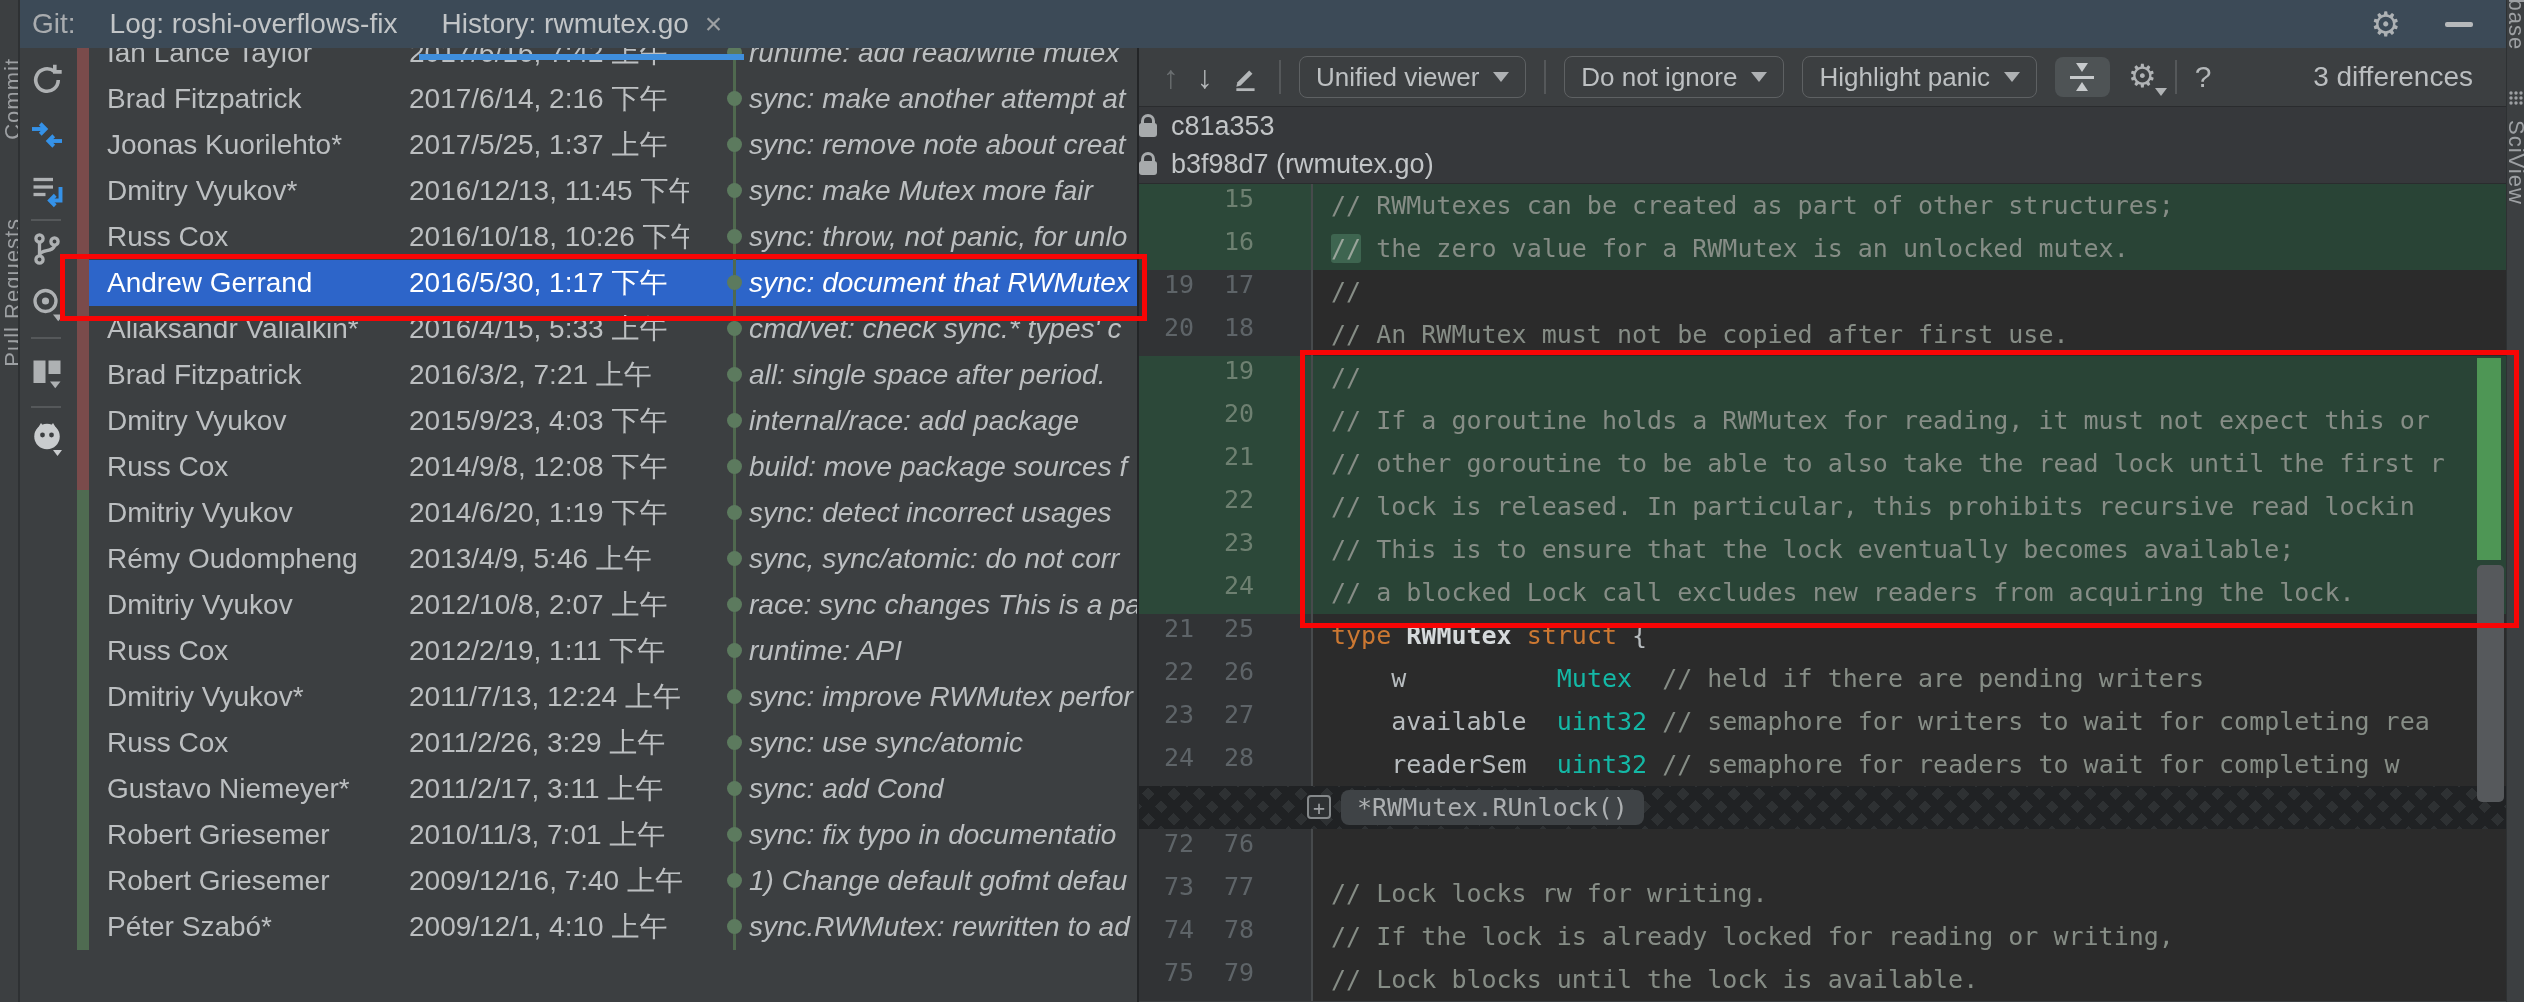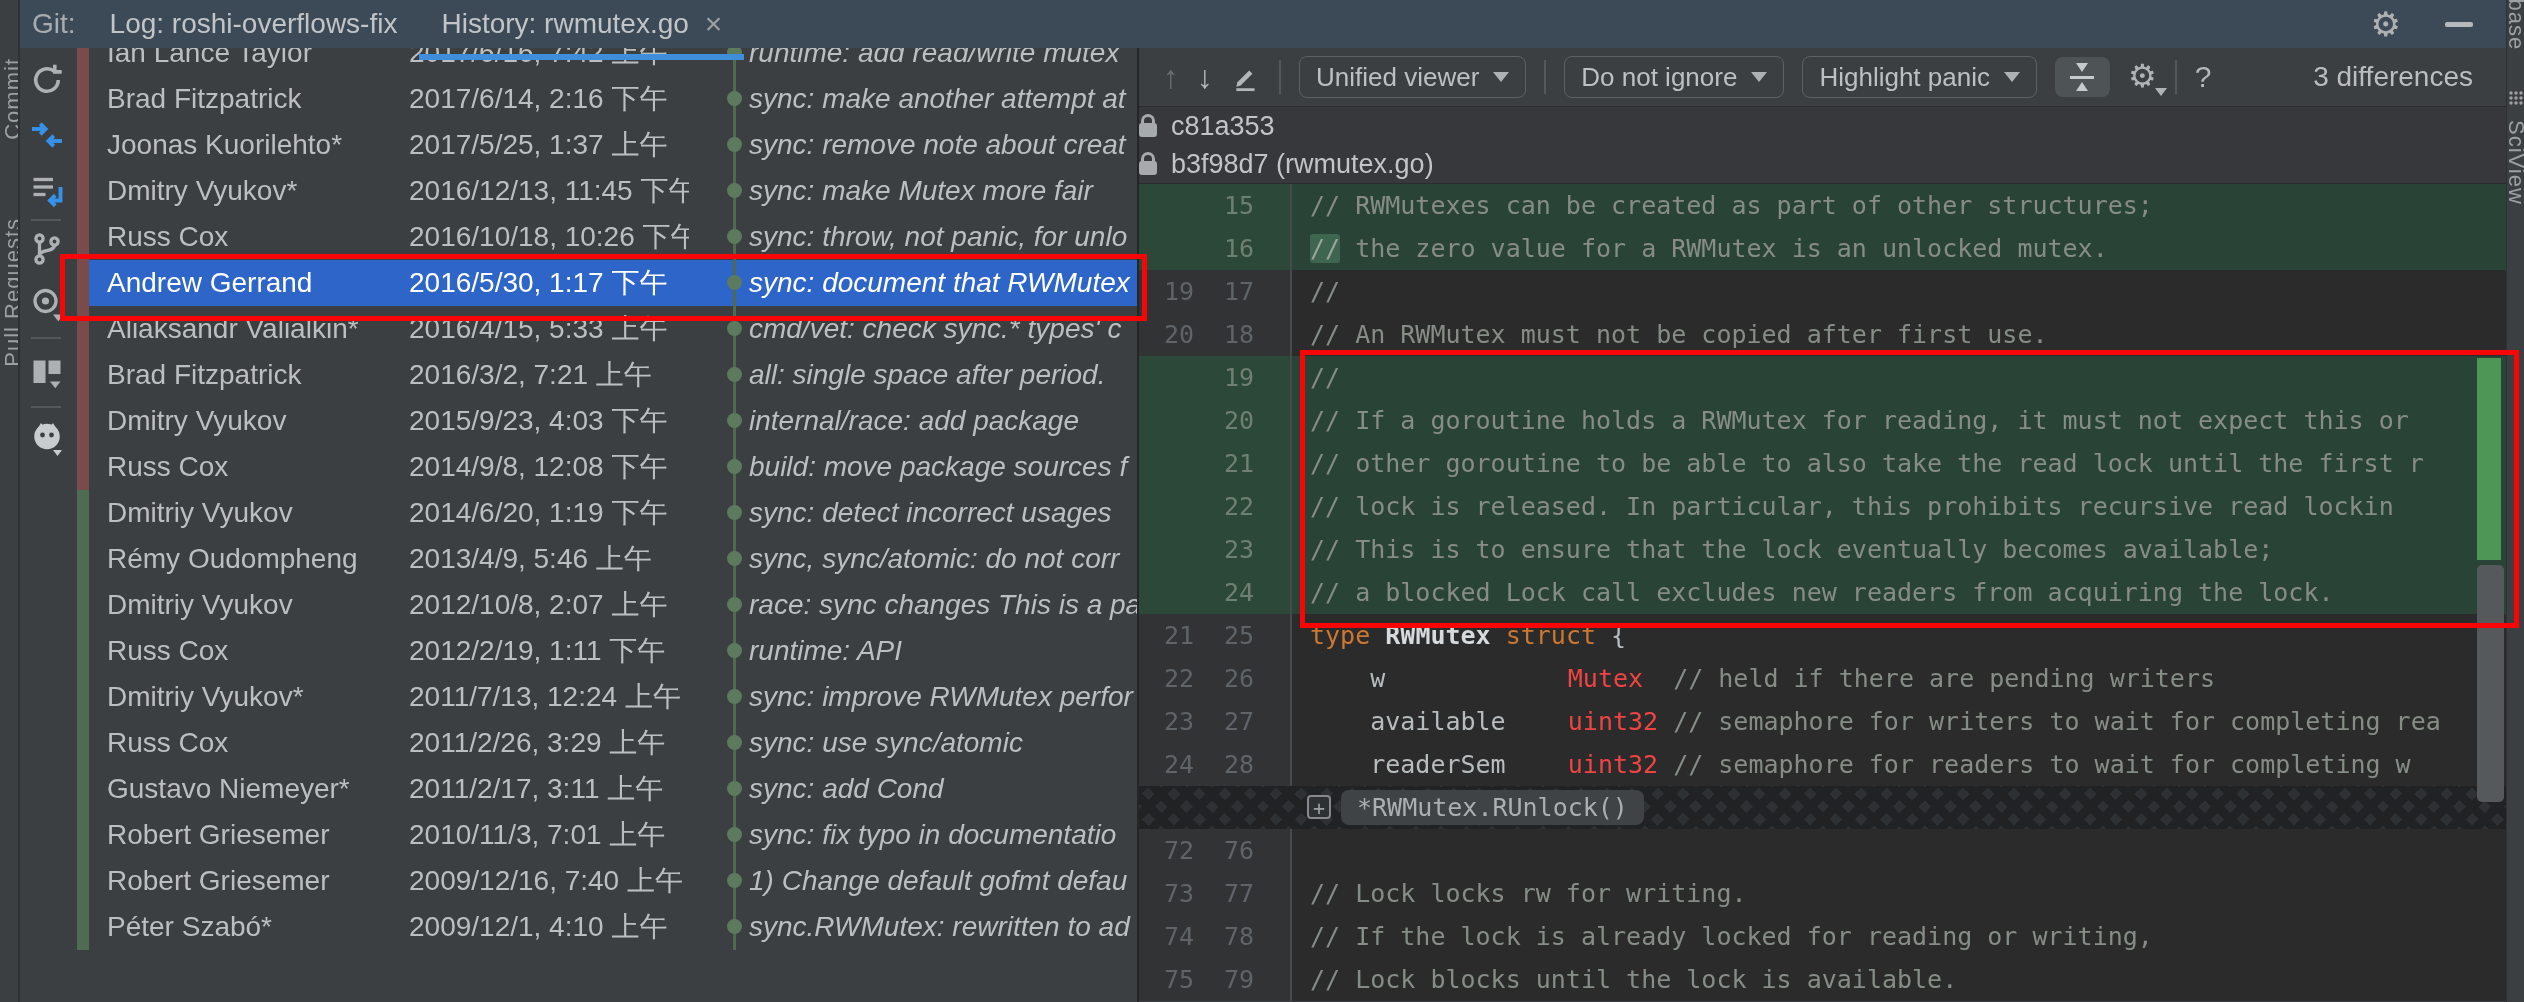--- a/index.html
+++ b/index.html
@@ -68,33 +68,33 @@
   .helpq{color:#B4B7B9;font-size:30px;}
   .dcount{margin-left:auto;color:#BBBEC0;font-size:28px;padding-right:14px;}
   
   .cinfo{background:#36383B;border-bottom:1px solid #2A2C2E;}
   .cirow{height:38px;display:flex;align-items:center;gap:14px;color:#C2C5C7;font-size:27px;}
   .lock{position:relative;width:18px;height:14px;background:#A7AAAC;border-radius:3px;margin-top:8px;flex:none;}
   .lock::before{content:'';position:absolute;top:-9px;left:2px;width:14px;height:12px;border:3px solid #A7AAAC;border-bottom:none;border-radius:7px 7px 0 0;box-sizing:border-box;}
   
   .code{position:relative;background:#2B2B2B;font-family:"DejaVu Sans Mono",monospace;font-size:25px;}
   .cl{display:flex;height:43px;align-items:stretch;}
-  .g{width:151px;flex:none;display:flex;align-items:center;background:#313335;}
+  .g{width:172px;flex:none;display:flex;background:#313335;}
   .on{width:55px;text-align:right;color:#5E6468;}
   .nn{width:60px;text-align:right;color:#5E6468;}
   .add .g{background:#2C4839;}
   .add .on,.add .nn{color:#6E8071;}
   .codebox{flex:1;background:#2B2B2B;border-left:2px solid #474A4C;padding-left:18px;display:flex;align-items:center;
            white-space:pre;overflow:hidden;color:#B7BCBF;}
   .add .codebox{background:#294436;}
   .tk-cm{color:#868D86;}
   .tk-cmhl{color:#9AA59B;background:#3E6550;border-radius:3px;}
   .tk-kw{color:#CC7832;}
   .tk-p{color:#B7BCBF;}
-  .tk-ty{color:#ef4444;margin-left:32px;}
+  .tk-ty{color:#14b8a6;}
   .tk-nm{color:#D6DADC;font-weight:bold;}
   
   .fold{position:relative;height:43px;background:#2E3133;
         background-image:repeating-linear-gradient(45deg,#202224 0 9px,transparent 9px 18px),
                          repeating-linear-gradient(-45deg,#202224 0 9px,transparent 9px 18px);}
   .plus{position:absolute;left:168px;top:9px;width:24px;height:24px;border:2px solid #85898B;border-radius:4px;
         background:#2E3133;color:#9DA0A3;font-size:20px;line-height:22px;text-align:center;box-sizing:border-box;}
   .pill{position:absolute;left:202px;top:4px;height:35px;background:#3F4346;border-radius:8px;
         display:flex;align-items:center;padding:0 16px;color:#ACAFB1;font-size:25px;font-family:"DejaVu Sans Mono",monospace;}
   

